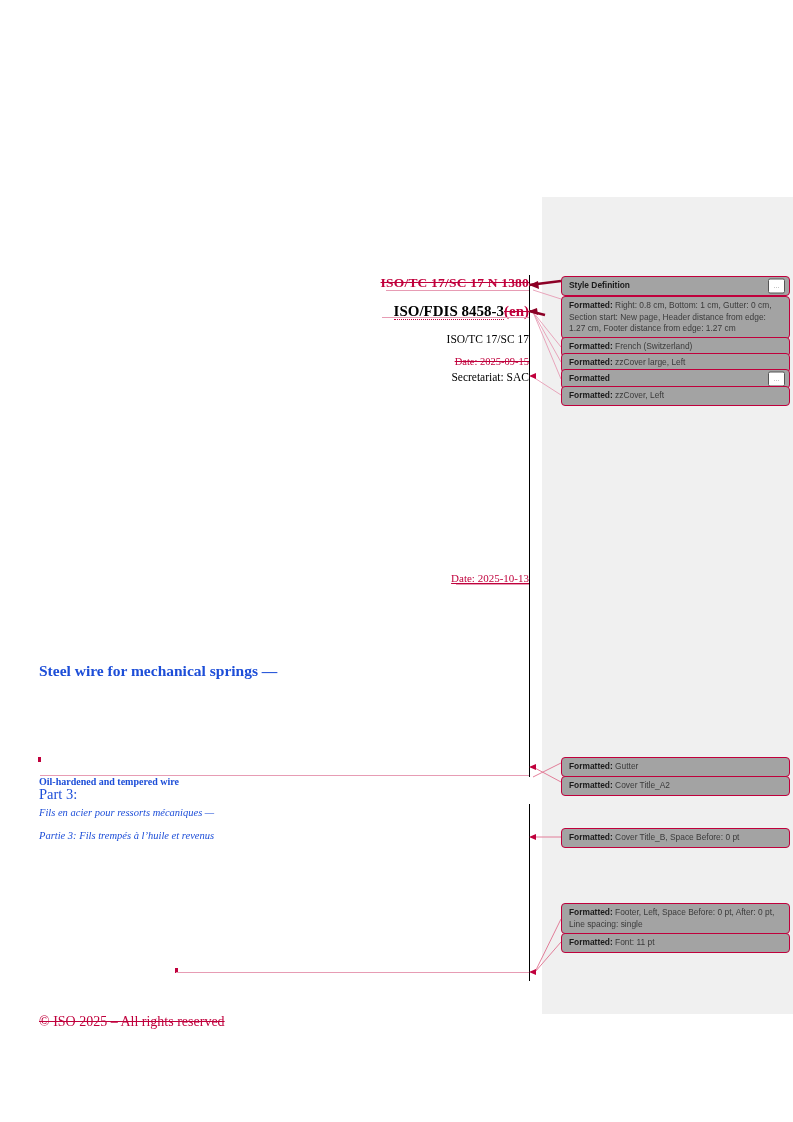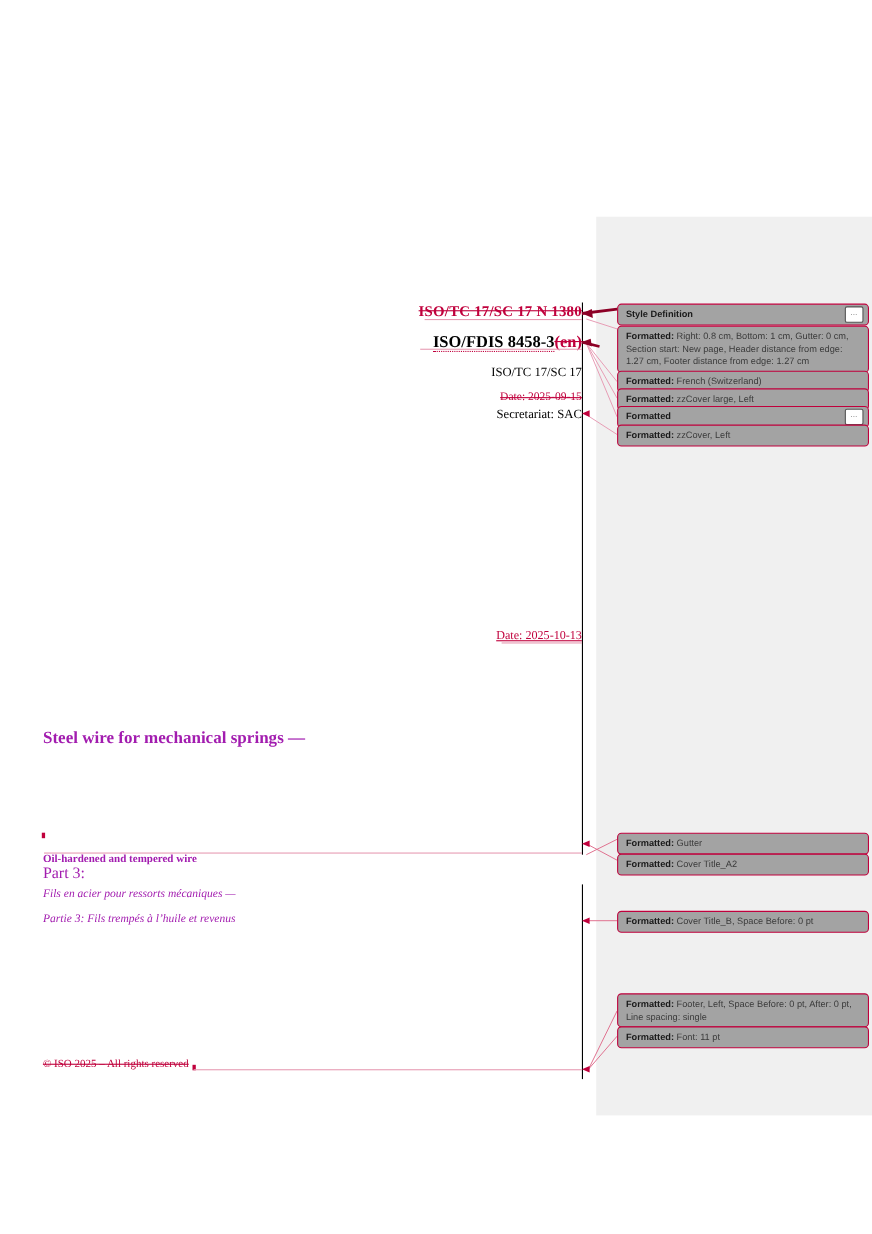--- a/index.html
+++ b/index.html
@@ -91,21 +91,21 @@
   }
   #doc-date-new {
     top: 525px;
     font-size: 11px;
   }
 
   
   .cover-block {
     position: absolute;
     left: 39px;
-    color: #a21caf;
+    color: #1d4ed8;
   }
   #cover-title-a {
     top: 615px;
     font-size: 15.5px;
     font-weight: bold;
   }
   #cover-part-label {
     top: 739px;
     font-size: 14.5px;
     font-weight: normal;
@@ -130,22 +130,22 @@
   .anchor-dot {
     position: absolute;
     width: 3px; height: 5px;
     background: #c0003c;
   }
 
   
   #cover-footer {
     position: absolute;
     left: 39px;
-    top: 915px;
-    font-size: 10px;
+    top: 967px;
+    font-size: 14px;
     color: #c0003c;
     text-decoration: line-through;
     white-space: nowrap;
   }
 
   
   .leader-rule {
     position: absolute;
     height: 1px;
     background: #e79cb4;

